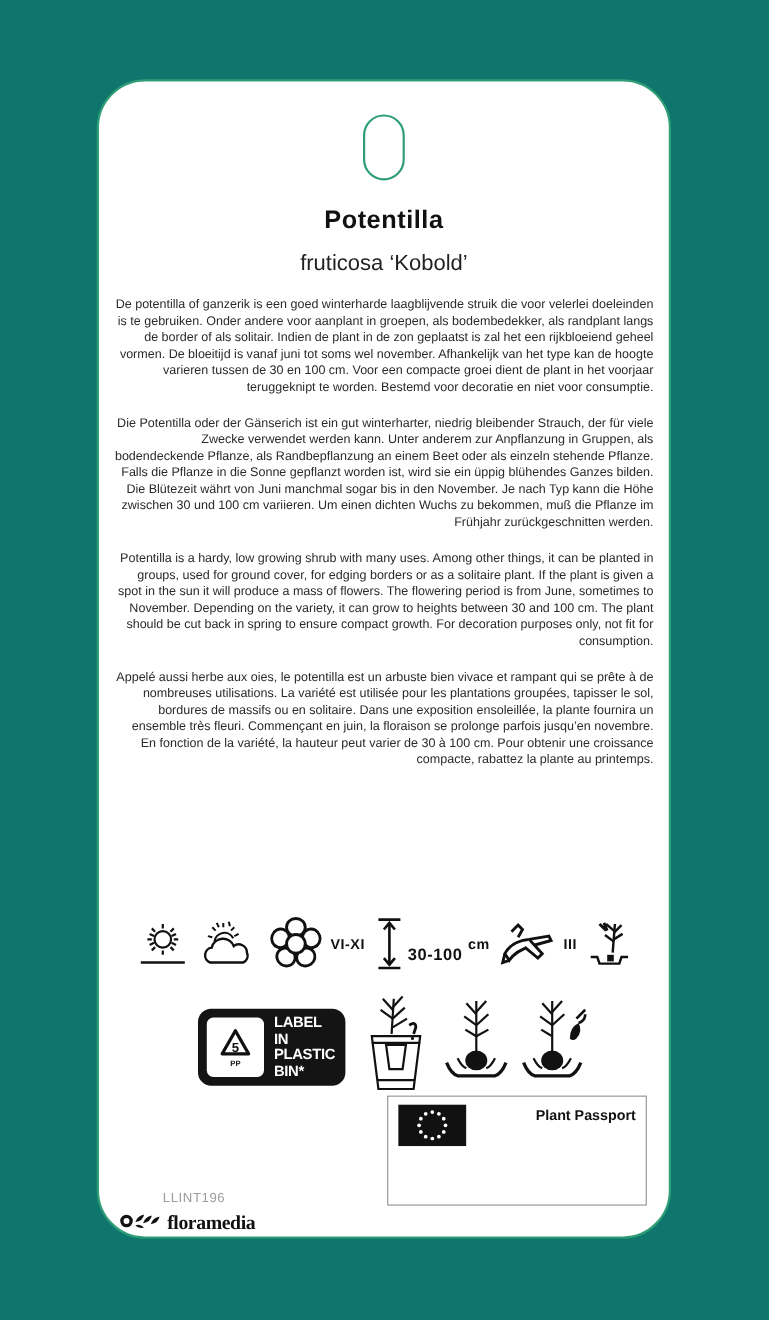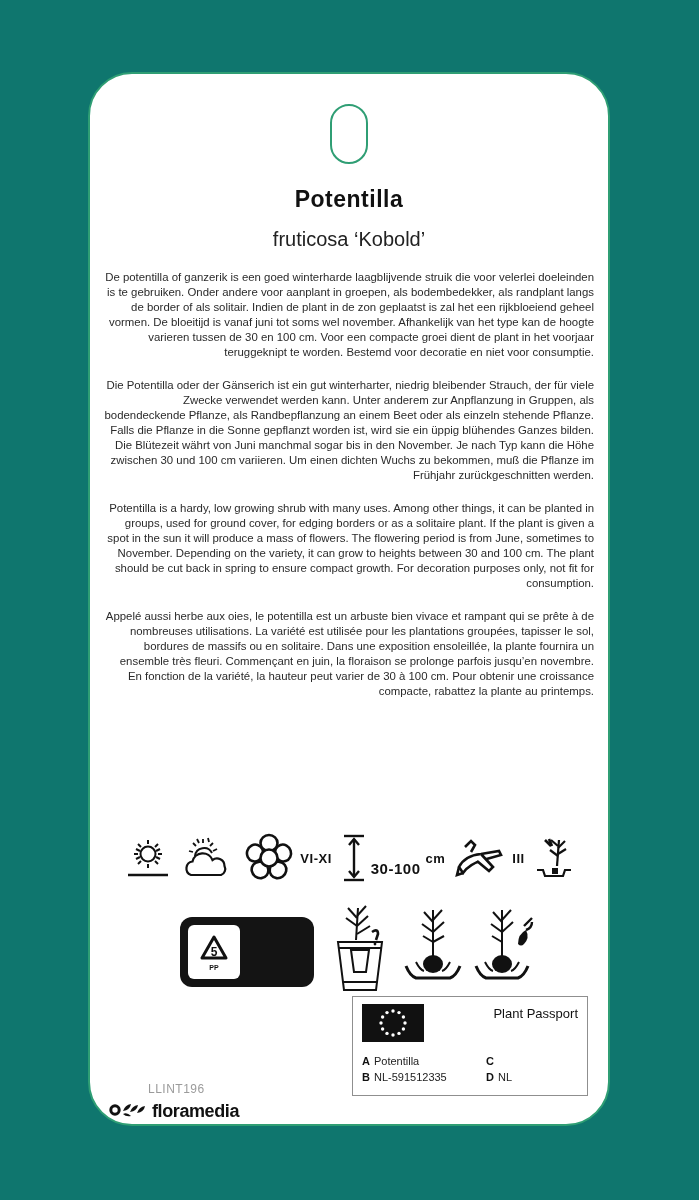--- a/index.html
+++ b/index.html
@@ -55,30 +55,30 @@
 
   .plant-steps { position:absolute; left:238px; top:826px; height:96px; display:flex; gap:10px; }
   .plant-steps svg { display:block; }
 
   
   .passport {
     position:absolute; left:262px; top:922px; width:236px; height:100px;
     border:1px solid #8f8f8f; background:#fff; padding:7px 9px;
   }
   .passport-top { display:flex; justify-content:space-between; align-items:flex-start; }
-  .passport-title { font-size:13px; font-weight:normal; color:#111; padding-top:2px; }
+  .passport-title { font-size:13px; font-weight:bold; color:#111; padding-top:2px; }
   .passport-grid { margin-top:9px; display:grid; grid-template-columns:1.35fr 1fr; row-gap:4px; }
   .pp-cell { font-size:11px; color:#222; white-space:nowrap; }
   .pp-cell b { font-weight:bold; margin-right:4px; color:#111; }
 
   .footer-code {
     position:absolute; left:58px; top:1008px; width:150px; text-align:left;
     font-size:12px; color:#9b9b9b; letter-spacing:0.5px;
   }
-  .brand { position:absolute; left:18px; top:1024px; display:flex; align-items:center; gap:4px; }
+  .brand { position:absolute; left:18px; top:1024px; display:flex; align-items:center; gap:4px;font-family:Liberation Serif, serif; }
   .brand-text { font-size:18px; font-weight:bold; color:#111; letter-spacing:-0.4px; }
 </style>
 </head>
 <body>
 
 <div class="page">
   <div class="card">
 
     <div class="hole"></div>
 
@@ -189,20 +189,25 @@
       </span>
     </div>
 
     <div class="badge">
       <div class="badge-recycle">
         <svg width="34" height="32" viewBox="0 0 34 32">
           <path d="M17 3 L29 24 L5 24 Z" fill="none" stroke="#111" stroke-width="3" stroke-linejoin="round"></path>
           <text x="17" y="22" text-anchor="middle" font-size="12" font-weight="bold" fill="#111" font-family="Liberation Sans, sans-serif">5</text>
         </svg>
         <div class="recycle-pp">PP</div>
+      </div>
+      <div class="badge-text">
+        <div>LABEL IN</div>
+        <div>PLASTIC</div>
+        <div>BIN*</div>
       </div>
     </div>
 
     <div class="plant-steps">
 
       <span>
         <svg width="64" height="96" viewBox="0 0 64 96" fill="none" stroke="#111" stroke-width="2">
           <line x1="30" y1="8" x2="28" y2="40"></line>
           <line x1="29" y1="18" x2="20" y2="8"></line>
           <line x1="29" y1="16" x2="38" y2="6"></line>
@@ -266,26 +271,20 @@
                 <circle cx="25" cy="29.4" r="1.7"></circle>
               <circle cx="20.6" cy="25" r="1.7"></circle>
                 <circle cx="19" cy="19" r="1.7"></circle>
               <circle cx="20.6" cy="13" r="1.7"></circle>
                 <circle cx="25" cy="8.6" r="1.7"></circle>
             </g>
           </svg>
         </span>
         <span class="passport-title">Plant Passport</span>
       </div>
-      <div class="passport-grid">
-        <span class="pp-cell"><b>A</b><span>Potentilla</span></span>
-        <span class="pp-cell"><b>C</b><span></span></span>
-        <span class="pp-cell"><b>B</b><span>NL-591512335</span></span>
-        <span class="pp-cell"><b>D</b><span>NL</span></span>
-      </div>
     </div>
 
     <div class="footer-code">LLINT196</div>
 
     <div class="brand">
       <span>
         <svg width="40" height="22" viewBox="0 0 40 22">
           <circle cx="7" cy="12" r="4.2" fill="none" stroke="#111" stroke-width="3"></circle>
           <g fill="#111">
             <path d="M15 13 q2 -6 8 -7 q-1 6 -8 7 z"></path>

